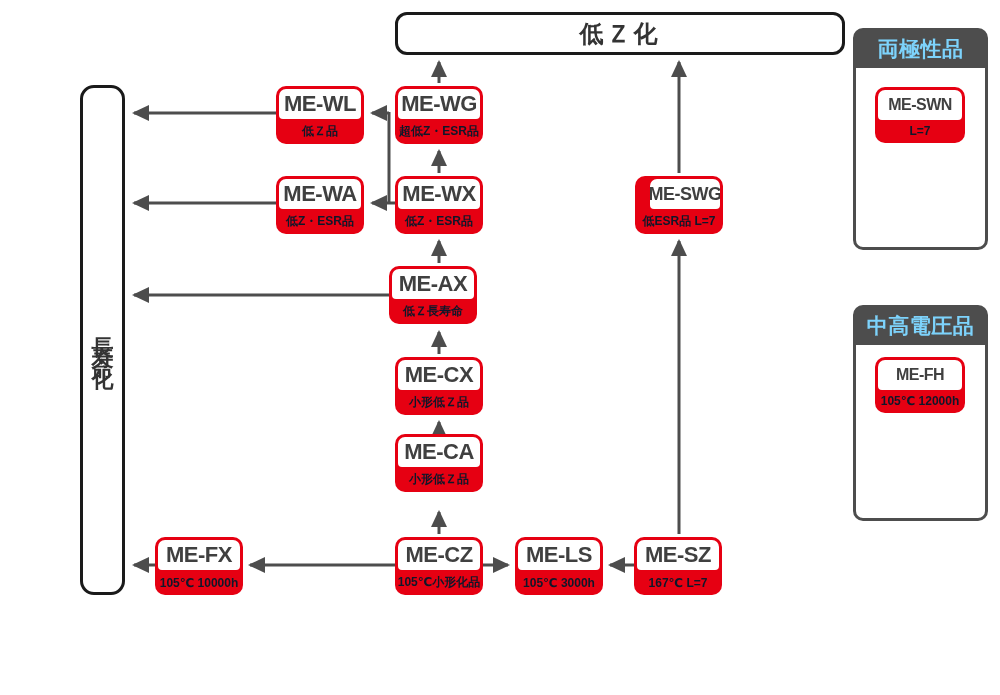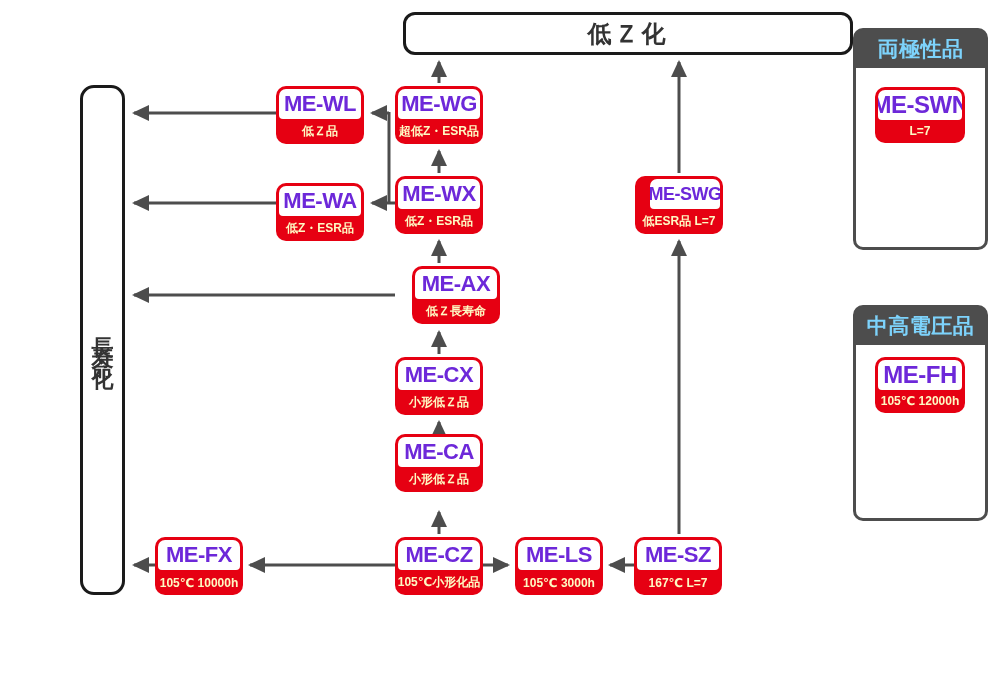--- a/index.html
+++ b/index.html
@@ -9,21 +9,20 @@
   }
   svg.connectors{position:absolute;left:0;top:0;z-index:1;}
 
   
   .goal-top{
     position:absolute;left:395px;top:12px;width:450px;height:43px;
     background:#fff;border:3px solid #1a1a1a;border-radius:12px;
     display:flex;align-items:center;justify-content:center;
     font-size:24px;font-weight:bold;color:#333;letter-spacing:3px;z-index:2;
     box-sizing:border-box;
-    margin-left:8px;
   }
   .goal-left{
     position:absolute;left:80px;top:85px;width:45px;height:510px;
     background:#fff;border:3px solid #1a1a1a;border-radius:14px;
     display:flex;align-items:center;justify-content:center;z-index:2;
     box-sizing:border-box;
   }
   .goal-left .vtext{
     writing-mode:vertical-rl;text-orientation:upright;
     font-size:22px;font-weight:bold;color:#333;letter-spacing:10px;
@@ -31,31 +30,31 @@
 
   
   .badge{
     position:absolute;width:88px;height:58px;background:#e60012;
     border-radius:10px;z-index:3;
   }
   .badge .title{
     position:absolute;left:3px;right:3px;top:3px;height:30px;
     background:#fff;border-radius:7px 7px 4px 4px;
     display:flex;align-items:center;justify-content:center;
-    color:#6d28d9;font-weight:bold;font-size:22px;letter-spacing:-0.5px;
+    color:#404040;font-weight:bold;font-size:22px;letter-spacing:-0.5px;
     white-space:nowrap;overflow:hidden;
   }
   .badge .sub{
     position:absolute;left:0;right:0;bottom:0;height:25px;
     display:flex;align-items:center;justify-content:center;
-    color:#fef9c3;font-weight:bold;font-size:12px;white-space:nowrap;
+    color:#0f172a;font-weight:bold;font-size:12px;white-space:nowrap;
   }
   .badge.long .title{font-size:18px;margin-left:12px;}
   .badge.p{width:90px;height:56px;}
-  .badge.p .title{font-size:24px;text-align:right;}
+  .badge.p .title{font-size:16px;text-align:right;}
 
   
   .panel{
     position:absolute;width:135px;background:#fff;
     border:3px solid #4d4d4d;border-radius:10px;z-index:2;box-sizing:border-box;
   }
   .panel .phead{
     position:absolute;top:-1px;left:-1px;right:-1px;height:38px;
     background:#4d4d4d;border-radius:8px 8px 0 0;
     color:#7dd3fc;font-weight:bold;font-size:21px;letter-spacing:0.5px;
@@ -120,33 +119,33 @@
   </div>
 
   <div class="badge" style="left:276px;top:86px">
     <div class="title">ME-WL</div>
     <div class="sub">低Ｚ品</div>
   </div>
   <div class="badge" style="left:395px;top:86px">
     <div class="title">ME-WG</div>
     <div class="sub">超低Z・ESR品</div>
   </div>
-  <div class="badge" style="left:276px;top:183px">
+  <div class="badge" style="left:276px;top:176px">
     <div class="title">ME-WA</div>
     <div class="sub">低Z・ESR品</div>
   </div>
   <div class="badge" style="left:395px;top:176px">
     <div class="title">ME-WX</div>
     <div class="sub">低Z・ESR品</div>
   </div>
   <div class="badge long" style="left:635px;top:176px">
     <div class="title">ME-SWG</div>
     <div class="sub">低ESR品 L=7</div>
   </div>
-  <div class="badge" style="left:412px;top:266px">
+  <div class="badge" style="left:389px;top:266px">
     <div class="title">ME-AX</div>
     <div class="sub">低Ｚ長寿命</div>
   </div>
   <div class="badge" style="left:395px;top:357px">
     <div class="title">ME-CX</div>
     <div class="sub">小形低Ｚ品</div>
   </div>
   <div class="badge" style="left:395px;top:434px">
     <div class="title">ME-CA</div>
     <div class="sub">小形低Ｚ品</div>

